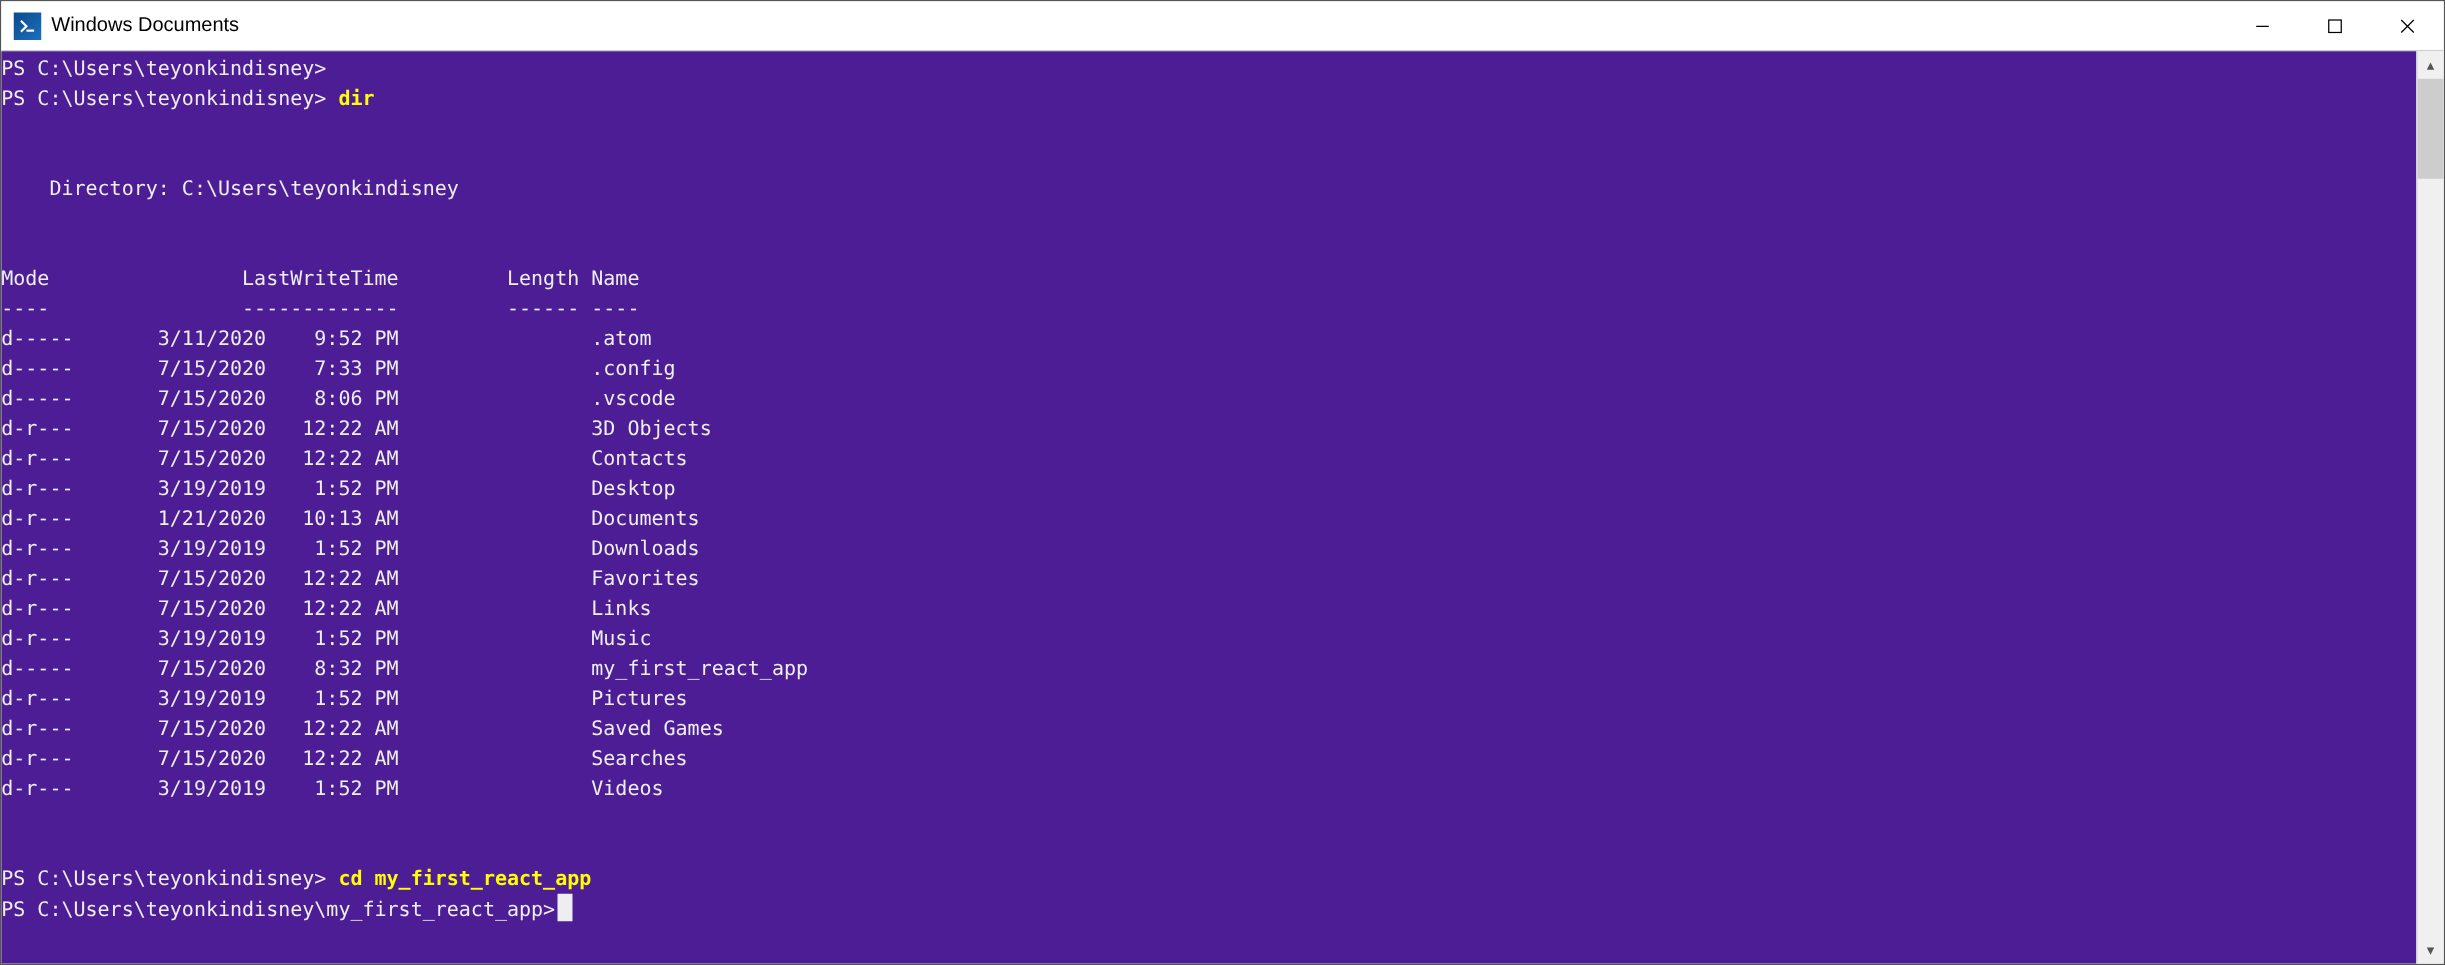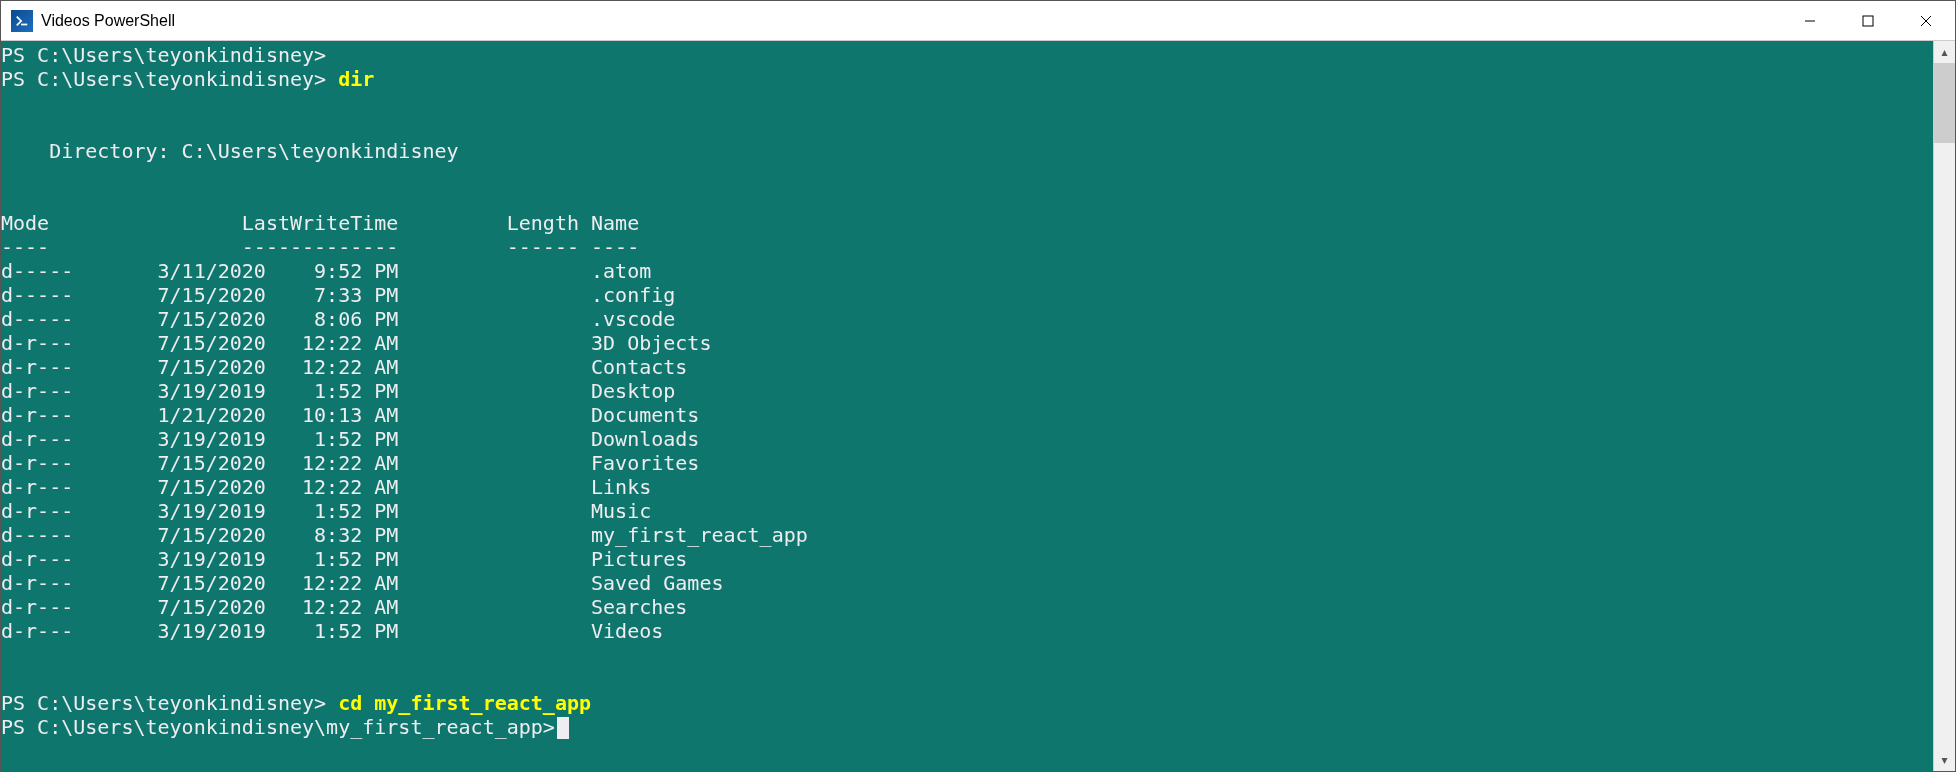--- a/index.html
+++ b/index.html
@@ -32,24 +32,24 @@
   display: flex; align-items: center; justify-content: center;
   font-size: 14px; color: #000;
 }
 
 .client {
   display: flex;
   height: calc(100% - 40px);
 }
 .term {
   flex: 1;
-  background: #0f766e;
+  background: #4c1d95;
   color: #eeedf0;
   font-family: Consolas, "Lucida Console", monospace;
-  font-size: 20px;
+  font-size: 16px;
   line-height: 24px;
   white-space: pre;
   padding: 2px 0 0 0;
   overflow: hidden;
 }
 .scrollbar {
   width: 22px;
   background: #f0f0f0;
   position: relative;
   border-left: 1px solid #ccc;
@@ -77,21 +77,21 @@
 </head>
 <body>
 
 <div class="titlebar">
   <div class="icon">
     <svg viewBox="0 0 16 16">
         <path d="M2 3 L7 8 L2 13" stroke="#fff" stroke-width="2" fill="none"></path>
         <rect x="7" y="11" width="7" height="2" fill="#fff"></rect>
       </svg>
   </div>
-  <div class="title">Videos PowerShell</div>
+  <div class="title">Windows Documents</div>
   <div class="winbtns">
     <div class="winbtn">
         <svg width="12" height="12">
           <line x1="1" y1="6" x2="11" y2="6" stroke="#000" stroke-width="1"></line>
         </svg>
       </div>
     <div class="winbtn">
         <svg width="12" height="12">
           <rect x="1" y="1" width="10" height="10" stroke="#000" stroke-width="1" fill="none"></rect>
         </svg>

